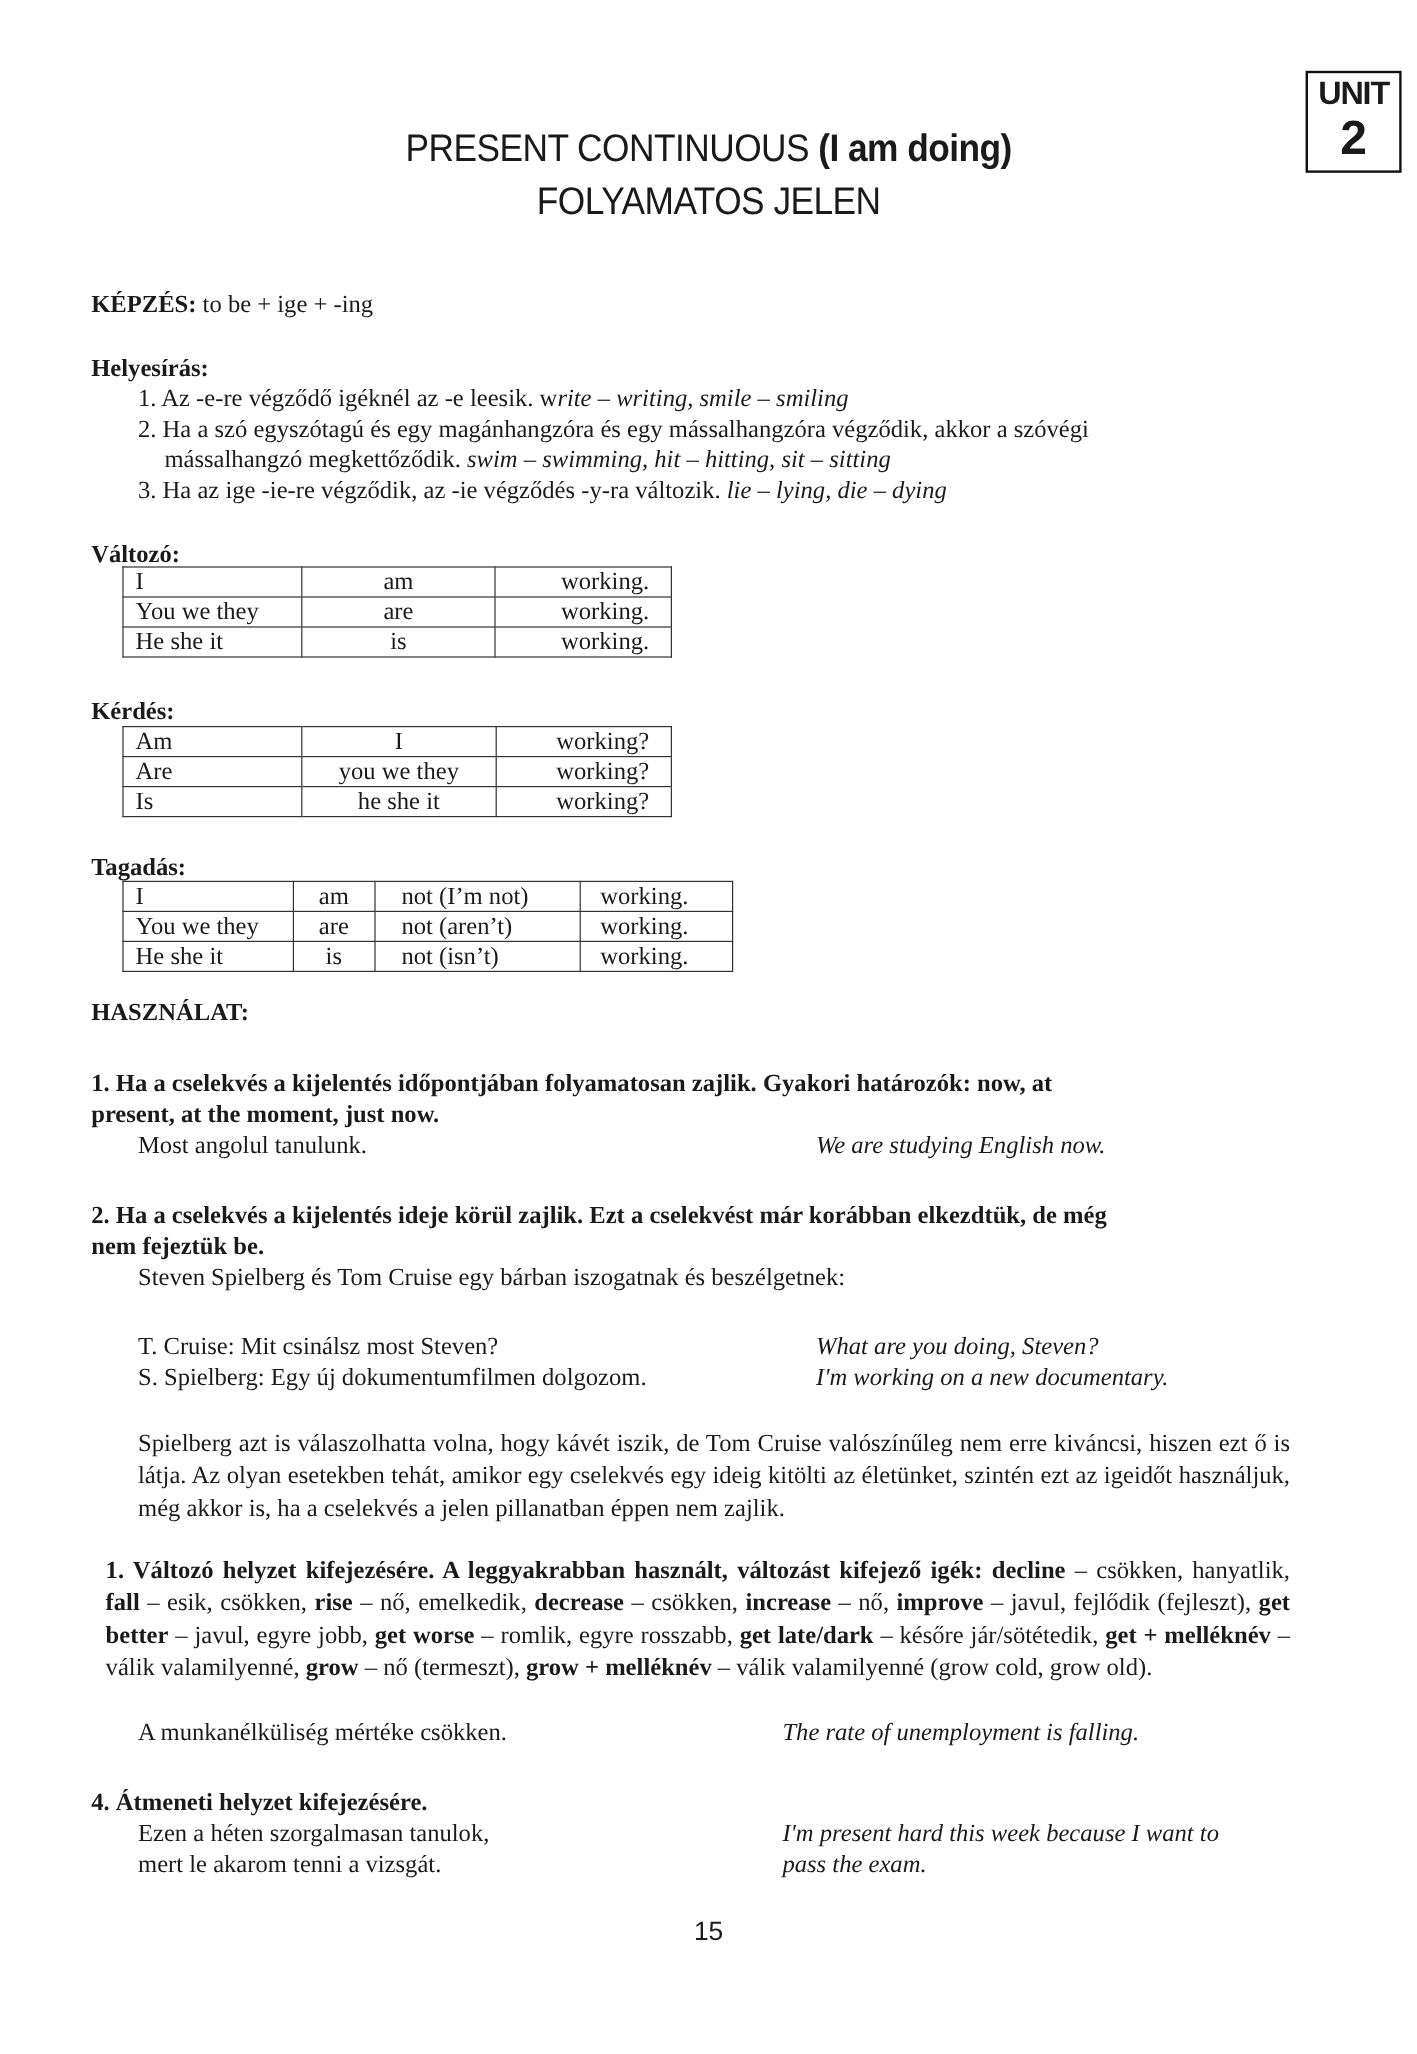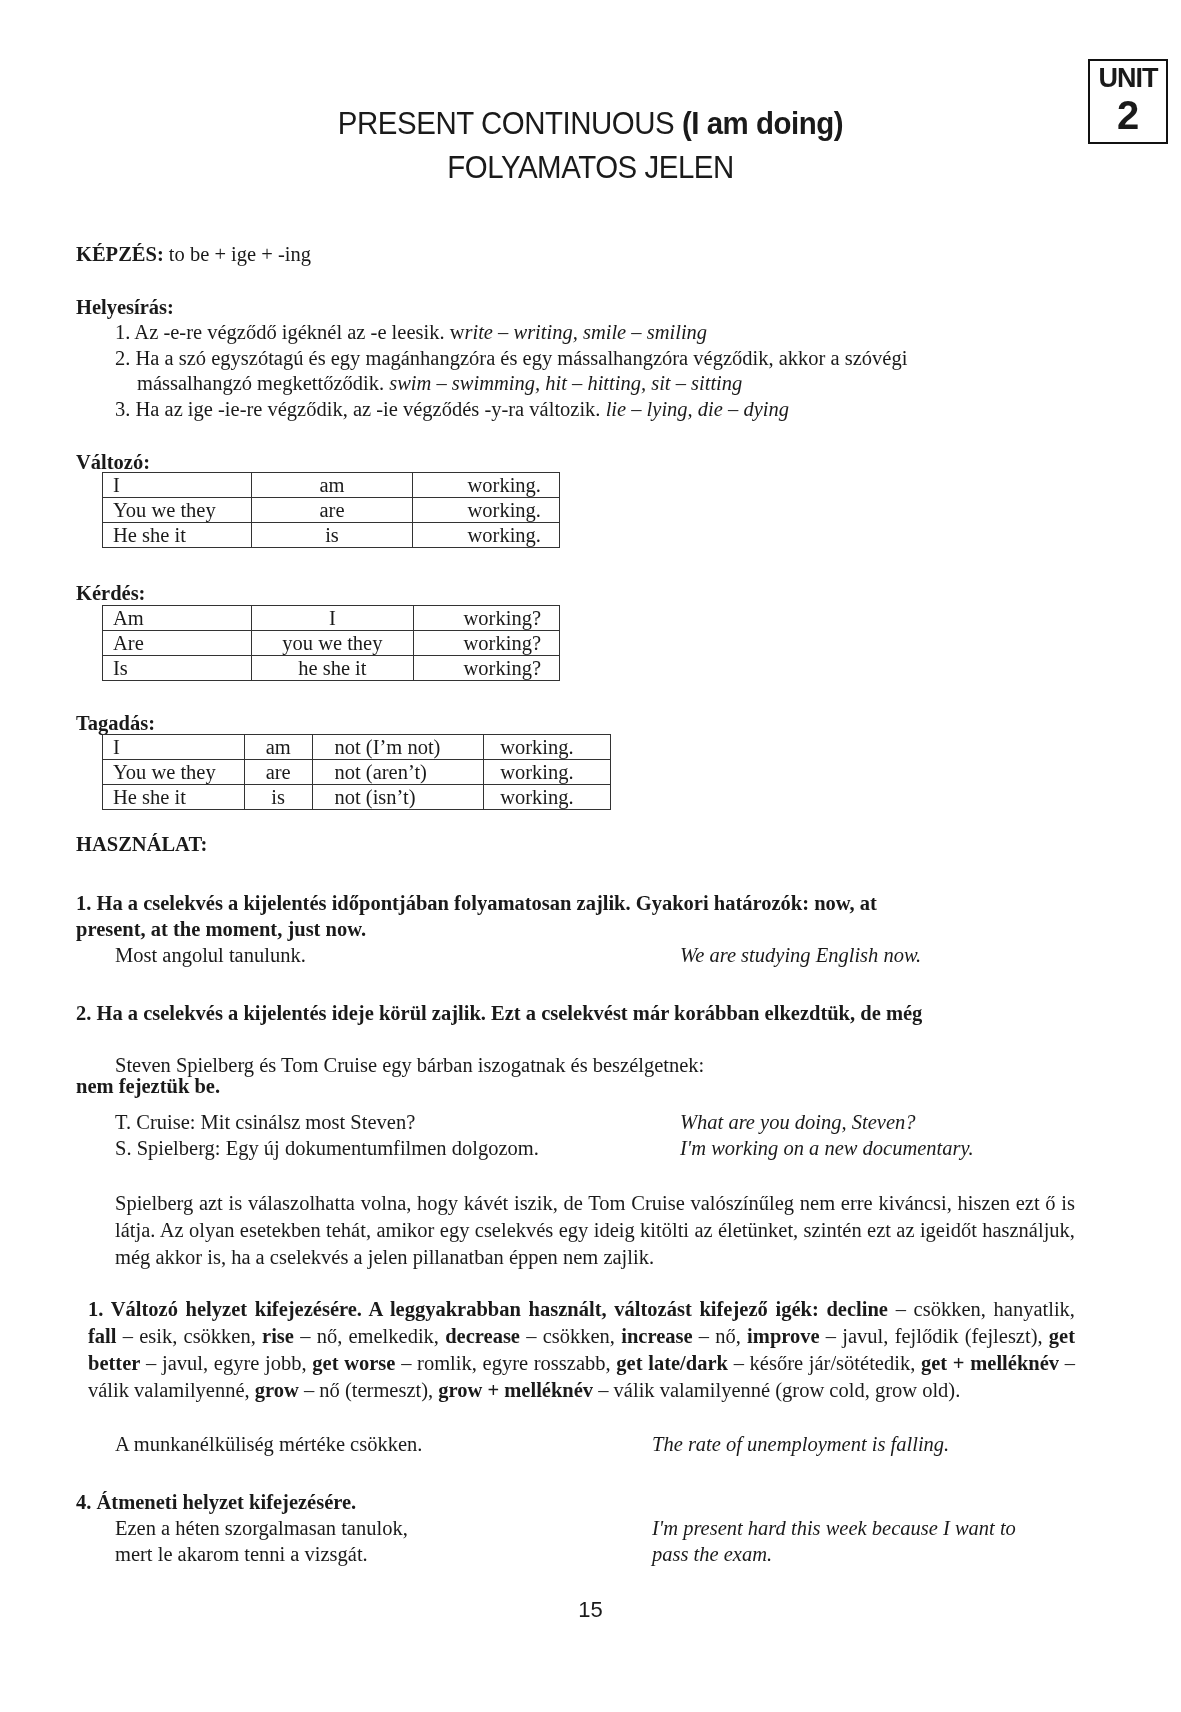--- a/index.html
+++ b/index.html
@@ -141,21 +141,21 @@
   </table>
 
 <div class="abs line" style="top:831px;"><b>HASZNÁLAT:</b></div>
 
 <div class="abs line" style="top:890px;"><b>1. Ha a cselekvés a kijelentés időpontjában folyamatosan zajlik. Gyakori határozók: now, at</b></div>
 <div class="abs line" style="top:916px;"><b>present, at the moment, just now.</b></div>
 <div class="abs line ind2" style="top:942px;">Most angolul tanulunk.</div>
 <div class="abs line" style="top:942px; left:680px;"><i>We are studying English now.</i></div>
 
 <div class="abs line" style="top:1000px;"><b>2. Ha a cselekvés a kijelentés ideje körül zajlik. Ezt a cselekvést már korábban elkezdtük, de még</b></div>
-<div class="abs line" style="top:1026px;margin-top:47px;"><b>nem fejeztük be.</b></div>
+<div class="abs line" style="top:1026px;"><b>nem fejeztük be.</b></div>
 <div class="abs line ind2" style="top:1052px;">Steven Spielberg és Tom Cruise egy bárban iszogatnak és beszélgetnek:</div>
 <div class="abs line ind2" style="top:1109px;">T. Cruise: Mit csinálsz most Steven?</div>
 <div class="abs line" style="top:1109px; left:680px;"><i>What are you doing, Steven?</i></div>
 <div class="abs line ind2" style="top:1135px;">S. Spielberg: Egy új dokumentumfilmen dolgozom.</div>
 <div class="abs line" style="top:1135px; left:680px;"><i>I'm working on a new documentary.</i></div>
 <div class="abs just" style="top:1190px;">Spielberg azt is válaszolhatta volna, hogy kávét iszik, de Tom Cruise valószínűleg nem erre kiváncsi, hiszen ezt ő is látja. Az olyan esetekben tehát, amikor egy cselekvés egy ideig kitölti az életünket, szintén ezt az igeidőt használjuk, még akkor is, ha a cselekvés a jelen pillanatban éppen nem zajlik.</div>
 
 <div class="abs just3" style="top:1296px;">
   <b>1. Változó helyzet kifejezésére. A leggyakrabban használt, változást kifejező igék:</b>
   <b>decline</b><span> – csökken, hanyatlik, </span><b>fall</b><span> – esik, csökken, </span><b>rise</b><span> – nő, emelkedik, </span><b>decrease</b><span> – csökken, </span><b>increase</b><span> – nő, </span><b>improve</b><span> – javul, fejlődik (fejleszt), </span><b>get better</b><span> – javul, egyre jobb, </span><b>get worse</b><span> – romlik, egyre rosszabb, </span><b>get late/dark</b><span> – későre jár/sötétedik, </span><b>get + melléknév</b><span> – válik valamilyenné, </span><b>grow</b><span> – nő (termeszt), </span><b>grow + melléknév</b><span> – válik valamilyenné (grow cold, grow old).</span>

